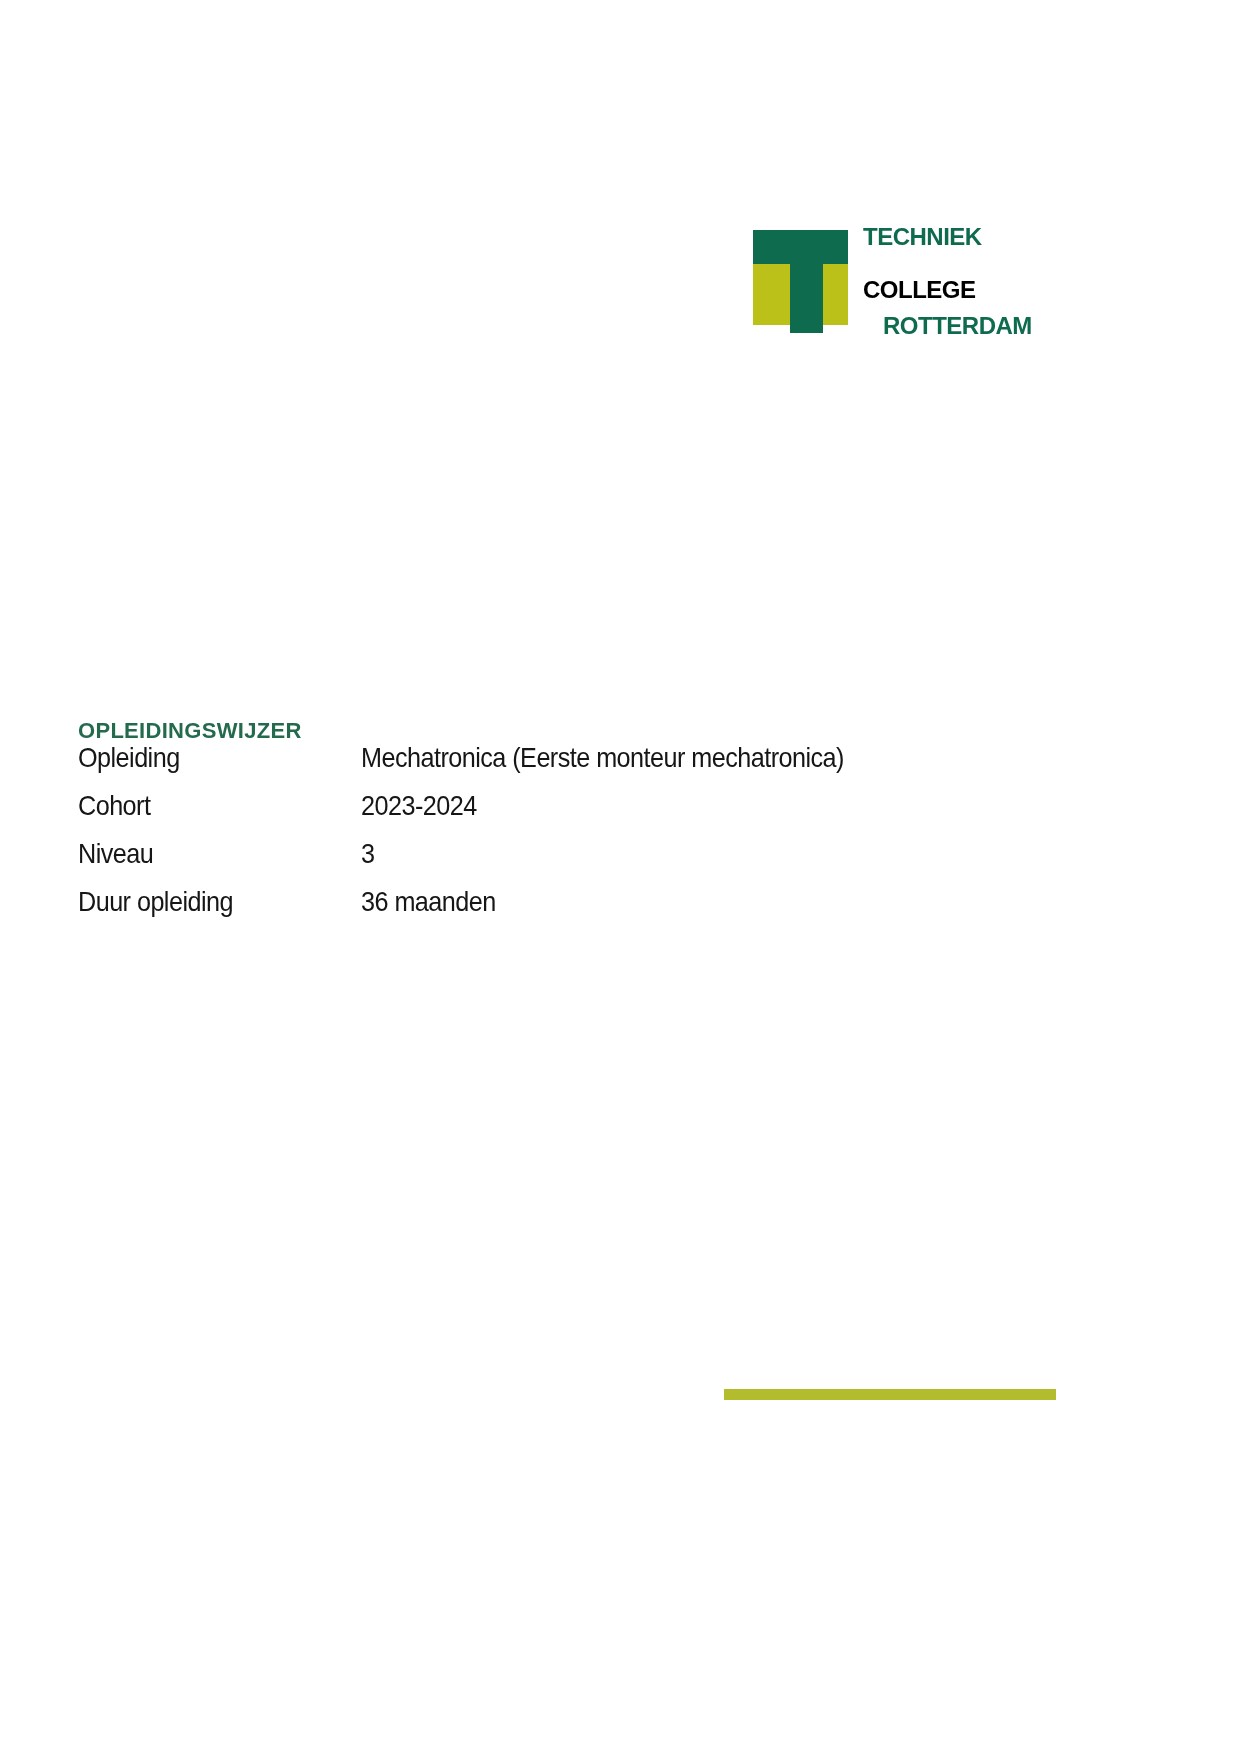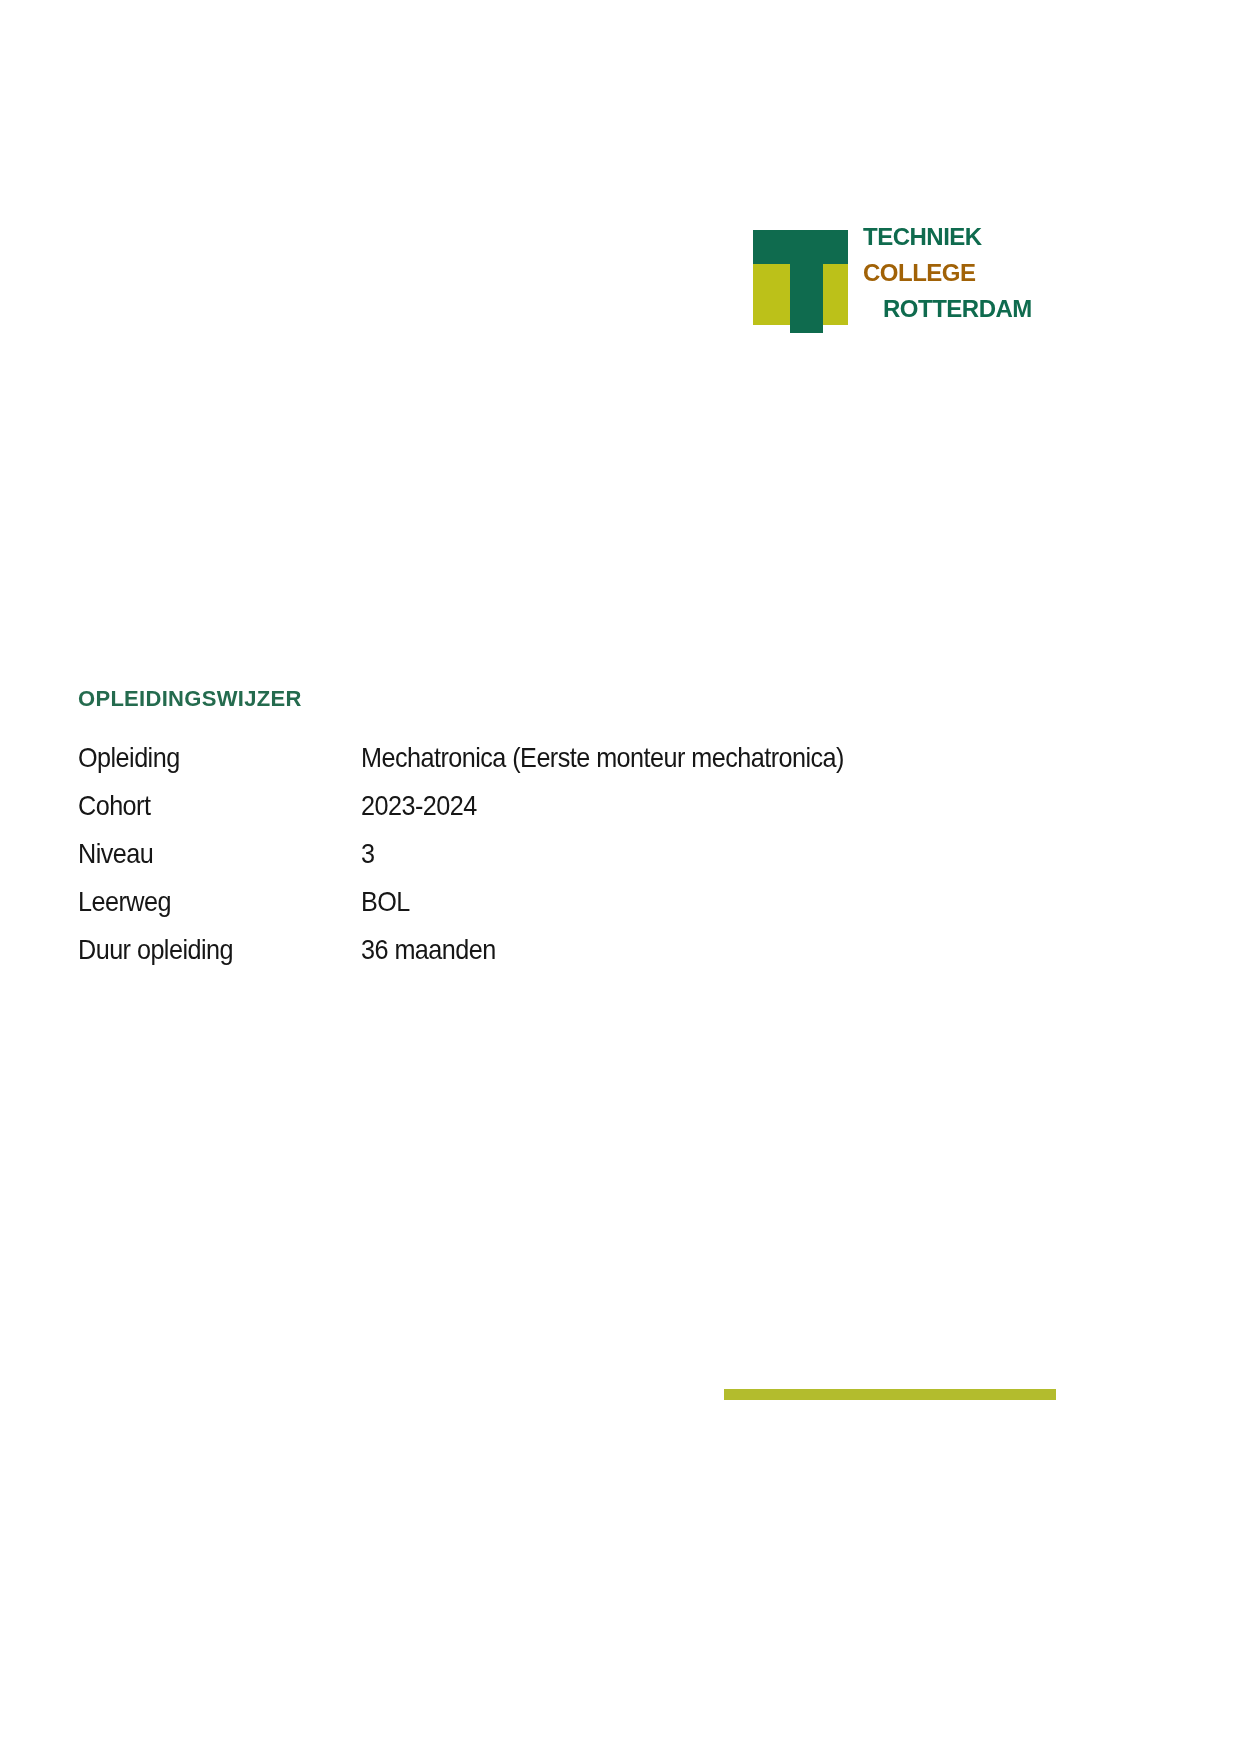--- a/index.html
+++ b/index.html
@@ -31,21 +31,21 @@
     font-weight: bold;
     line-height: 36px;
     letter-spacing: -0.5px;
     white-space: nowrap;
   }
 
   
   .heading {
     position: absolute;
     left: 78px;
-    top: 686px;
+    top: 718px;
     font-size: 22px;
     font-weight: bold;
     letter-spacing: 0.3px;
     white-space: nowrap;
   }
 
   
   .details { position: absolute; left: 78px; top: 726px; width: 1000px; }
   .detail-row { display: flex; align-items: flex-end; height: 48px; }
   .detail-label { width: 283px; flex: none; }
@@ -77,45 +77,41 @@
 
   <div class="logo">
     <div class="logo-mark">
       <div class="block logo-crossbar" style="background-color: rgb(15, 107, 78);"></div>
       <div class="block logo-col-left" style="background-color: rgb(188, 193, 25);"></div>
       <div class="block logo-stem" style="background-color: rgb(15, 107, 78);"></div>
       <div class="block logo-col-right" style="background-color: rgb(188, 193, 25);"></div>
     </div>
     <div class="logo-wordmark">
       <div class="wm-line" style="color: rgb(15, 107, 78);">TECHNIEK</div>
-      <div class="wm-line" style="color: #a16207;">COLLEGE</div>
+      <div class="wm-line" style="color: #000000; margin-top: 17px;">COLLEGE</div>
       <div class="wm-line" style="color: rgb(15, 107, 78); margin-left: 20px;">ROTTERDAM</div>
     </div>
   </div>
 
   <div class="heading" style="color: rgb(36, 107, 78);">OPLEIDINGSWIJZER</div>
 
   <div class="details">
     <div class="detail-row">
       <div class="detail-label"><span>Opleiding</span></div>
       <div class="detail-value"><span>Mechatronica (Eerste monteur mechatronica)</span></div>
     </div>
     <div class="detail-row">
       <div class="detail-label"><span>Cohort</span></div>
       <div class="detail-value"><span>2023-2024</span></div>
     </div>
     <div class="detail-row">
       <div class="detail-label"><span>Niveau</span></div>
       <div class="detail-value"><span>3</span></div>
     </div>
     <div class="detail-row">
-      <div class="detail-label"><span>Leerweg</span></div>
-      <div class="detail-value"><span>BOL</span></div>
-    </div>
-    <div class="detail-row">
       <div class="detail-label"><span>Duur opleiding</span></div>
       <div class="detail-value"><span>36 maanden</span></div>
     </div>
   </div>
 
   <div class="footer-bar" style="background-color: rgb(179, 188, 45);"></div>
 
 </div>
 
 </body></html>

